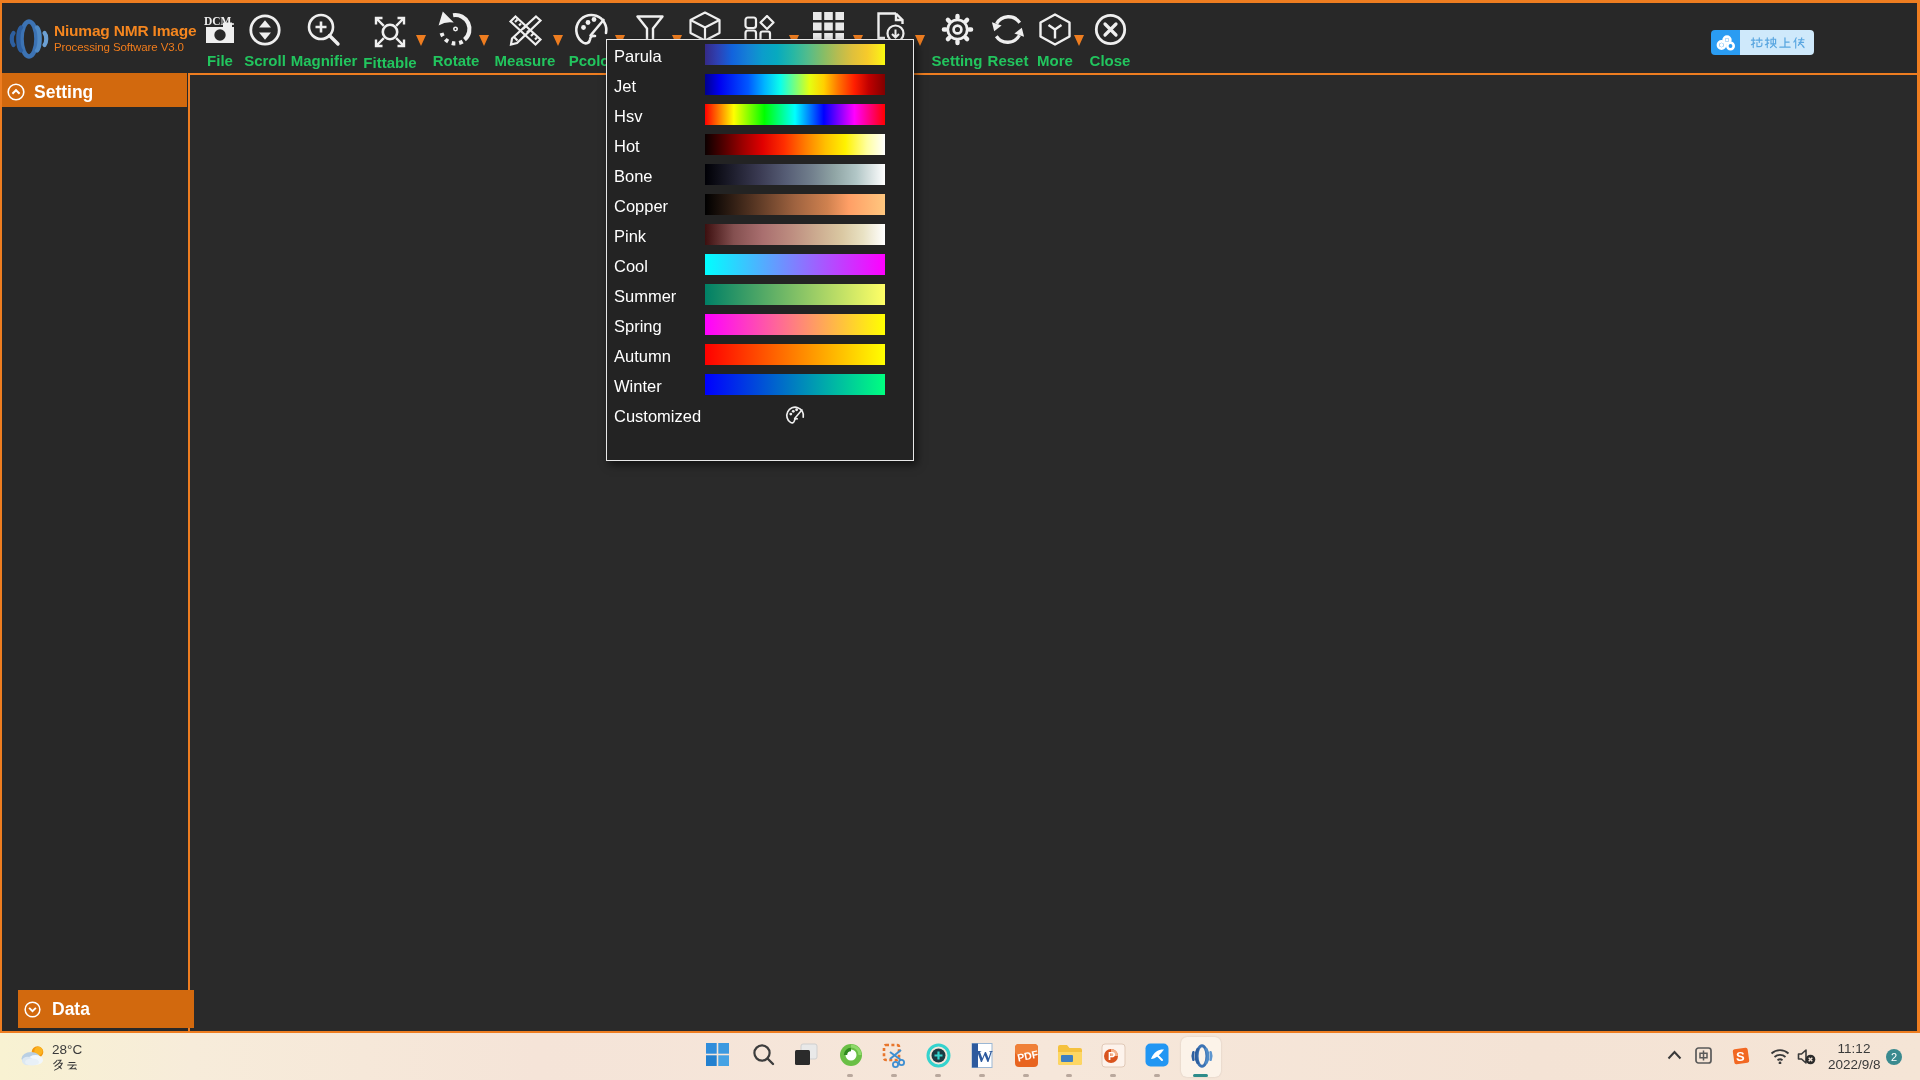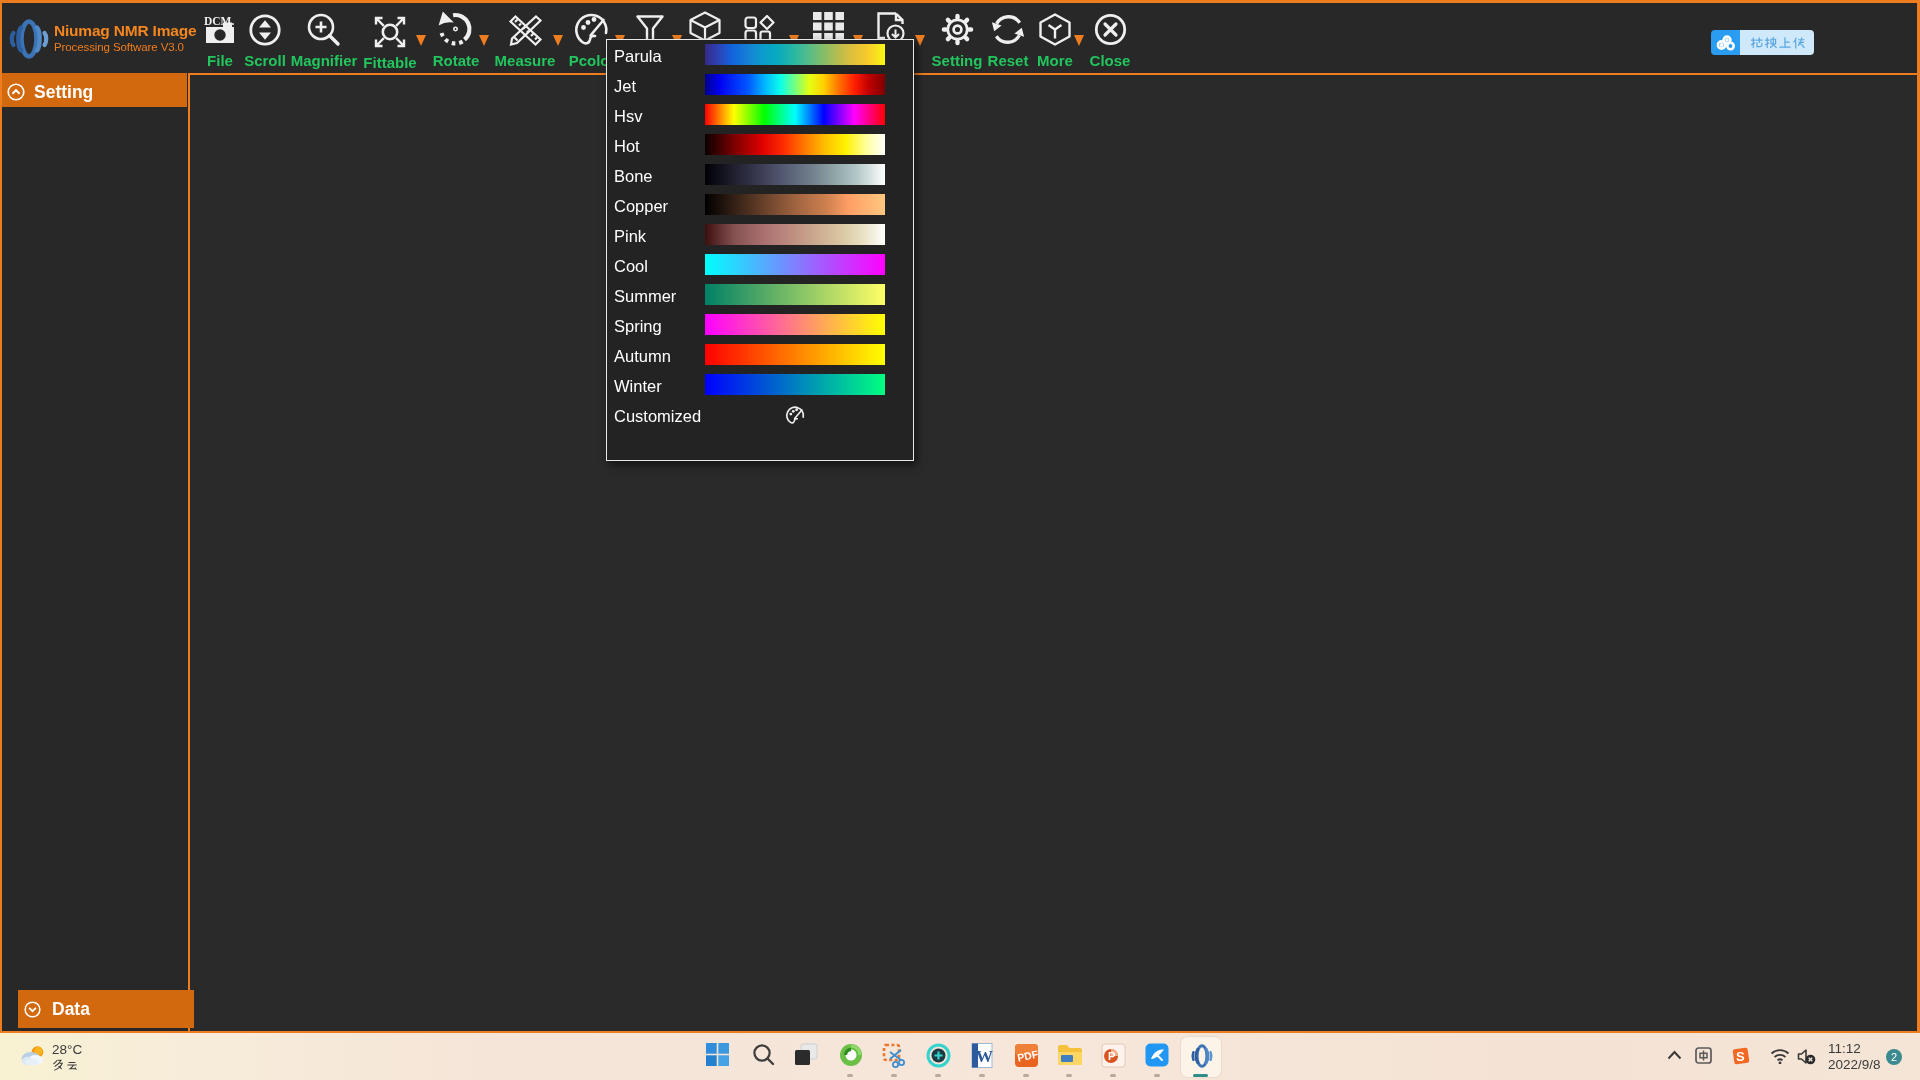--- a/index.html
+++ b/index.html
@@ -412,15 +412,15 @@
       <path d="M4.5 9 A 8.2 8.2 0 0 1 15.5 9"></path>
       <path d="M7.5 12.2 A 4.2 4.2 0 0 1 12.5 12.2"></path>
     </g>
     <circle cx="10" cy="15" r="1.4" fill="#3a3a3a"></circle>
   </svg>
   <svg style="position:absolute;left:1797px;top:15px" width="19" height="17" viewBox="0 0 19 17">
     <path d="M1.5 6 H4.5 L9 2 V15 L4.5 11 H1.5 Z" fill="none" stroke="#3a3a3a" stroke-width="1.6" stroke-linejoin="round"></path>
     <circle cx="13.5" cy="11.5" r="4.8" fill="#2b2b2b"></circle>
     <path d="M11.7 9.7 L15.3 13.3 M15.3 9.7 L11.7 13.3" stroke="#f3e3d6" stroke-width="1.4"></path>
   </svg>
-  <div style="position:absolute;left:1828px;top:8px;width:52px;text-align:left;font-size:13.5px;color:#3a3a3a;line-height:15.5px">11:12<br><span style="letter-spacing:0">2022/9/8</span></div>
+  <div style="position:absolute;left:1828px;top:8px;width:52px;text-align:center;font-size:13.5px;color:#3a3a3a;line-height:15.5px">11:12<br><span style="letter-spacing:0">2022/9/8</span></div>
   <div style="position:absolute;left:1886px;top:16px;width:16px;height:16px;border-radius:50%;background:#3a8a8f;color:#fff;font-size:11px;text-align:center;line-height:16px">2</div>
 </div>
 
 </body></html>

